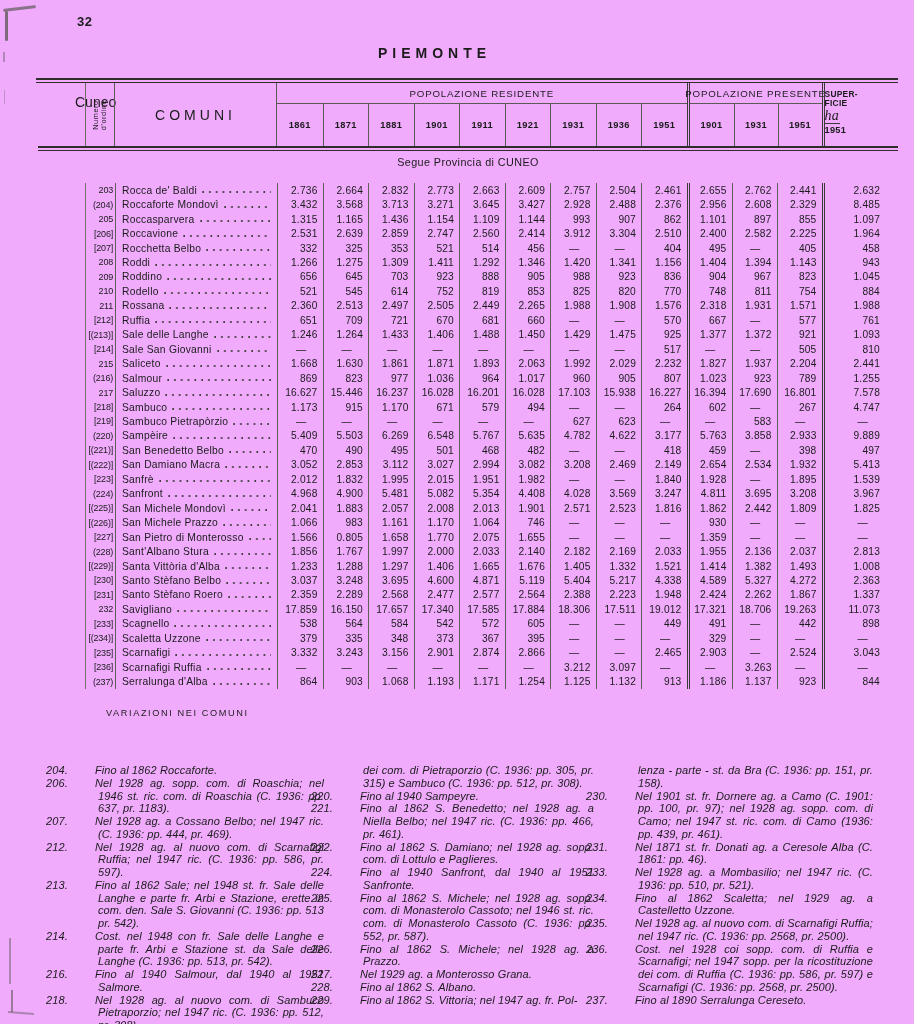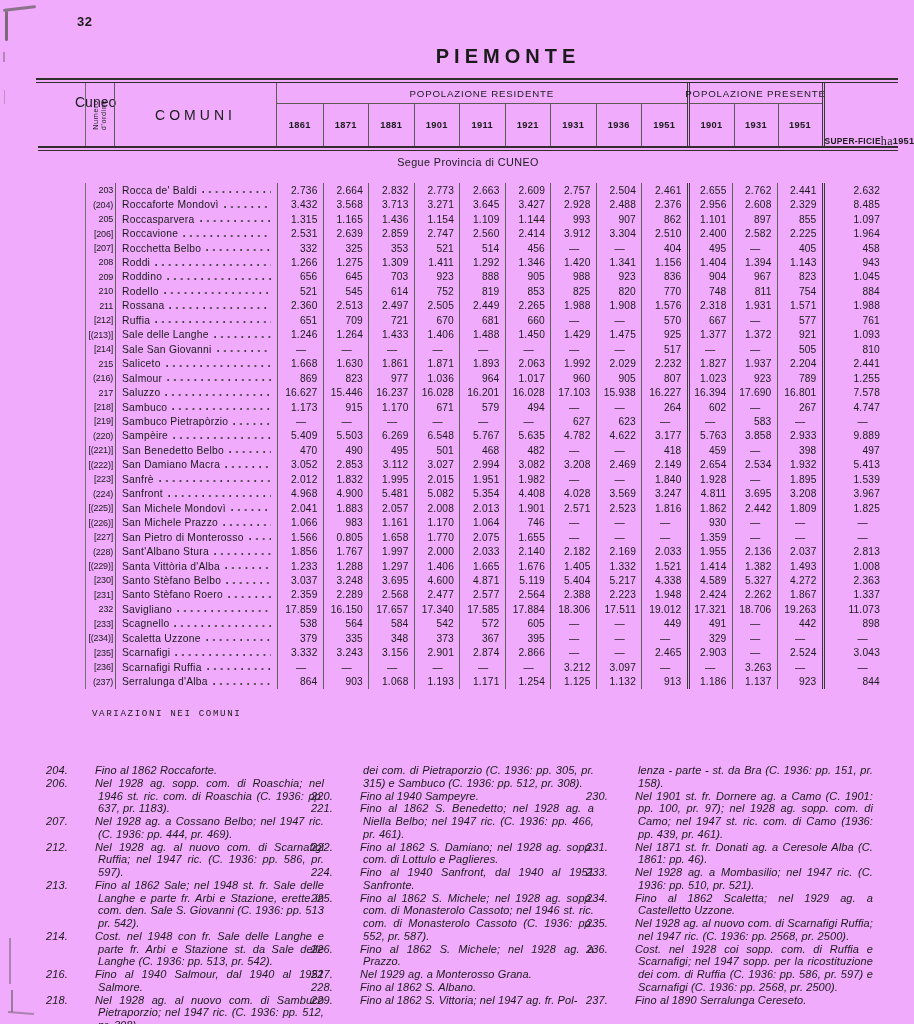--- a/index.html
+++ b/index.html
@@ -2,22 +2,22 @@
 <html><head>
 <meta charset="utf-8">
 <style>
   html,body{margin:0;padding:0;background:#e9e8e4;}
   #canvas{position:relative;width:914px;height:1024px;overflow:hidden;
     background:#f0abfc;font-family:"Liberation Sans",sans-serif;color:#1b1b1b;
     -webkit-font-smoothing:antialiased;}
   
   .pageno{position:absolute;left:77px;top:14px;font-size:13px;font-weight:bold;letter-spacing:.5px;}
   .regionleft{position:absolute;left:75px;top:46px;font-size:14px;margin-top:48px;}
-  .maintitle{position:absolute;left:416px;top:45px;width:184px;text-align:center;
-    font-size:20px;font-weight:bold;letter-spacing:5px;}
+  .maintitle{position:absolute;left:378px;top:45px;width:184px;text-align:left;
+    font-size:14px;font-weight:bold;letter-spacing:5px;}
   .segue{position:absolute;left:85px;top:156px;width:766px;text-align:center;font-size:10.8px;letter-spacing:.4px;}
   .rule-double{position:absolute;left:36px;width:862px;height:5px;box-sizing:border-box;
     border-top:2px solid #2f2e2c;border-bottom:1.6px solid #2f2e2c;}
   #rule-top{top:78px;}
   #rule-mid{top:146px;left:38px;width:860px;}
   
   .thead{position:absolute;left:85px;top:83px;width:810px;height:63px;display:grid;
     grid-template-columns:30px 162px 409.5px 135px 73.5px;box-sizing:border-box;}
   .h-num{border-left:1px solid #6b6a66;border-right:1px solid #5b5a56;position:relative;}
   .vlabel{position:absolute;top:50%;left:50%;transform:translate(-50%,-50%) rotate(-90deg);
@@ -26,43 +26,43 @@
     font-size:14px;letter-spacing:4px;}
   .h-group{display:flex;flex-direction:column;}
   .h-group-label{height:20px;display:flex;align-items:center;justify-content:center;
     border-bottom:1px solid #5b5a56;font-size:9.7px;letter-spacing:.8px;white-space:nowrap;}
   .h-years{flex:1;display:grid;}
   .h-res .h-years{grid-template-columns:repeat(9,1fr);}
   .h-pres{border-left:3px double #3a3936;}
   .h-pres .h-years{grid-template-columns:repeat(3,1fr);}
   .hy{display:flex;align-items:center;justify-content:center;font-size:9.3px;font-weight:bold;letter-spacing:.3px;}
   .hy + .hy{border-left:1px solid #5b5a56;}
-  .h-sup{border-left:3px double #3a3936;display:flex;flex-direction:row;align-items:flex-end;
+  .h-sup{border-left:3px double #3a3936;display:flex;flex-direction:column;align-items:flex-start;
     padding-top:7px;font-size:8.4px;line-height:9px;font-weight:bold;letter-spacing:.3px;box-sizing:border-box;}
-  .h-sup .ha{font-weight:normal;font-size:12px;margin-top:3px;font-family:"Liberation Serif",serif;}
+  .h-sup .ha{font-style:italic;font-weight:normal;font-size:14px;margin-top:3px;font-family:"Liberation Serif",serif;}
   .h-sup .ha-rule{width:15px;border-top:1px solid #3a3936;margin:2.5px 0 2px 0;}
   .h-sup .supyear{font-size:9.2px;}
   
   .tbody{position:absolute;left:85px;top:183px;width:810px;}
   .trow{display:grid;grid-template-columns:30px 162px repeat(9,45.5px) repeat(3,45px) 73.5px;
     height:14.457px;}
   .c{box-sizing:border-box;height:100%;display:flex;align-items:center;justify-content:flex-end;
     padding-right:5px;font-size:10.2px;letter-spacing:.2px;border-left:1px solid #5f5e5a;white-space:nowrap;}
   .cid{font-size:9px;padding-right:2px;letter-spacing:-.2px;border-left:1px solid #73726e;}
   .cname{justify-content:flex-start;padding:0 0 0 6px;font-size:10.3px;letter-spacing:.25px;}
   .dbl{border-left:3px double #3a3936;}
   .dash{padding-right:16px;}
   .sup{padding-right:15px;}
   .sup.dash{padding-right:27px;}
   .nm{white-space:nowrap;}
   .leader{flex:1;align-self:flex-end;margin:0 6px 4px 5px;height:2.2px;
     background-image:radial-gradient(circle at 1.1px 1.1px,#3c3b38 .75px,transparent .95px);
     background-size:6.8px 2.2px;background-repeat:repeat-x;}
   
-  .vari{position:absolute;left:92px;top:708px;font-size:9.2px;letter-spacing:1.6px;color:#232220;font-family:Liberation Mono, monospace;}
+  .vari{position:absolute;left:106px;top:708px;font-size:9.2px;letter-spacing:1.6px;color:#232220;}
   .fncol{position:absolute;top:764px;font-size:11px;line-height:12.75px;text-align:justify;letter-spacing:.1px;font-style:italic;}
   #fn1{left:72px;width:252px;}
   #fn2{left:337px;width:257px;}
   #fn3{left:612px;width:261px;}
   .fn{padding-left:26px;text-indent:-26px;}
   .fn.cont{text-indent:0;}
   .fn-num{display:inline-block;width:23px;}
   
   .art{position:absolute;background:#55534f;opacity:.65;}
   #art-tl1{left:3px;top:7px;width:33px;height:2.5px;border-radius:2px;transform:rotate(-7deg);}

